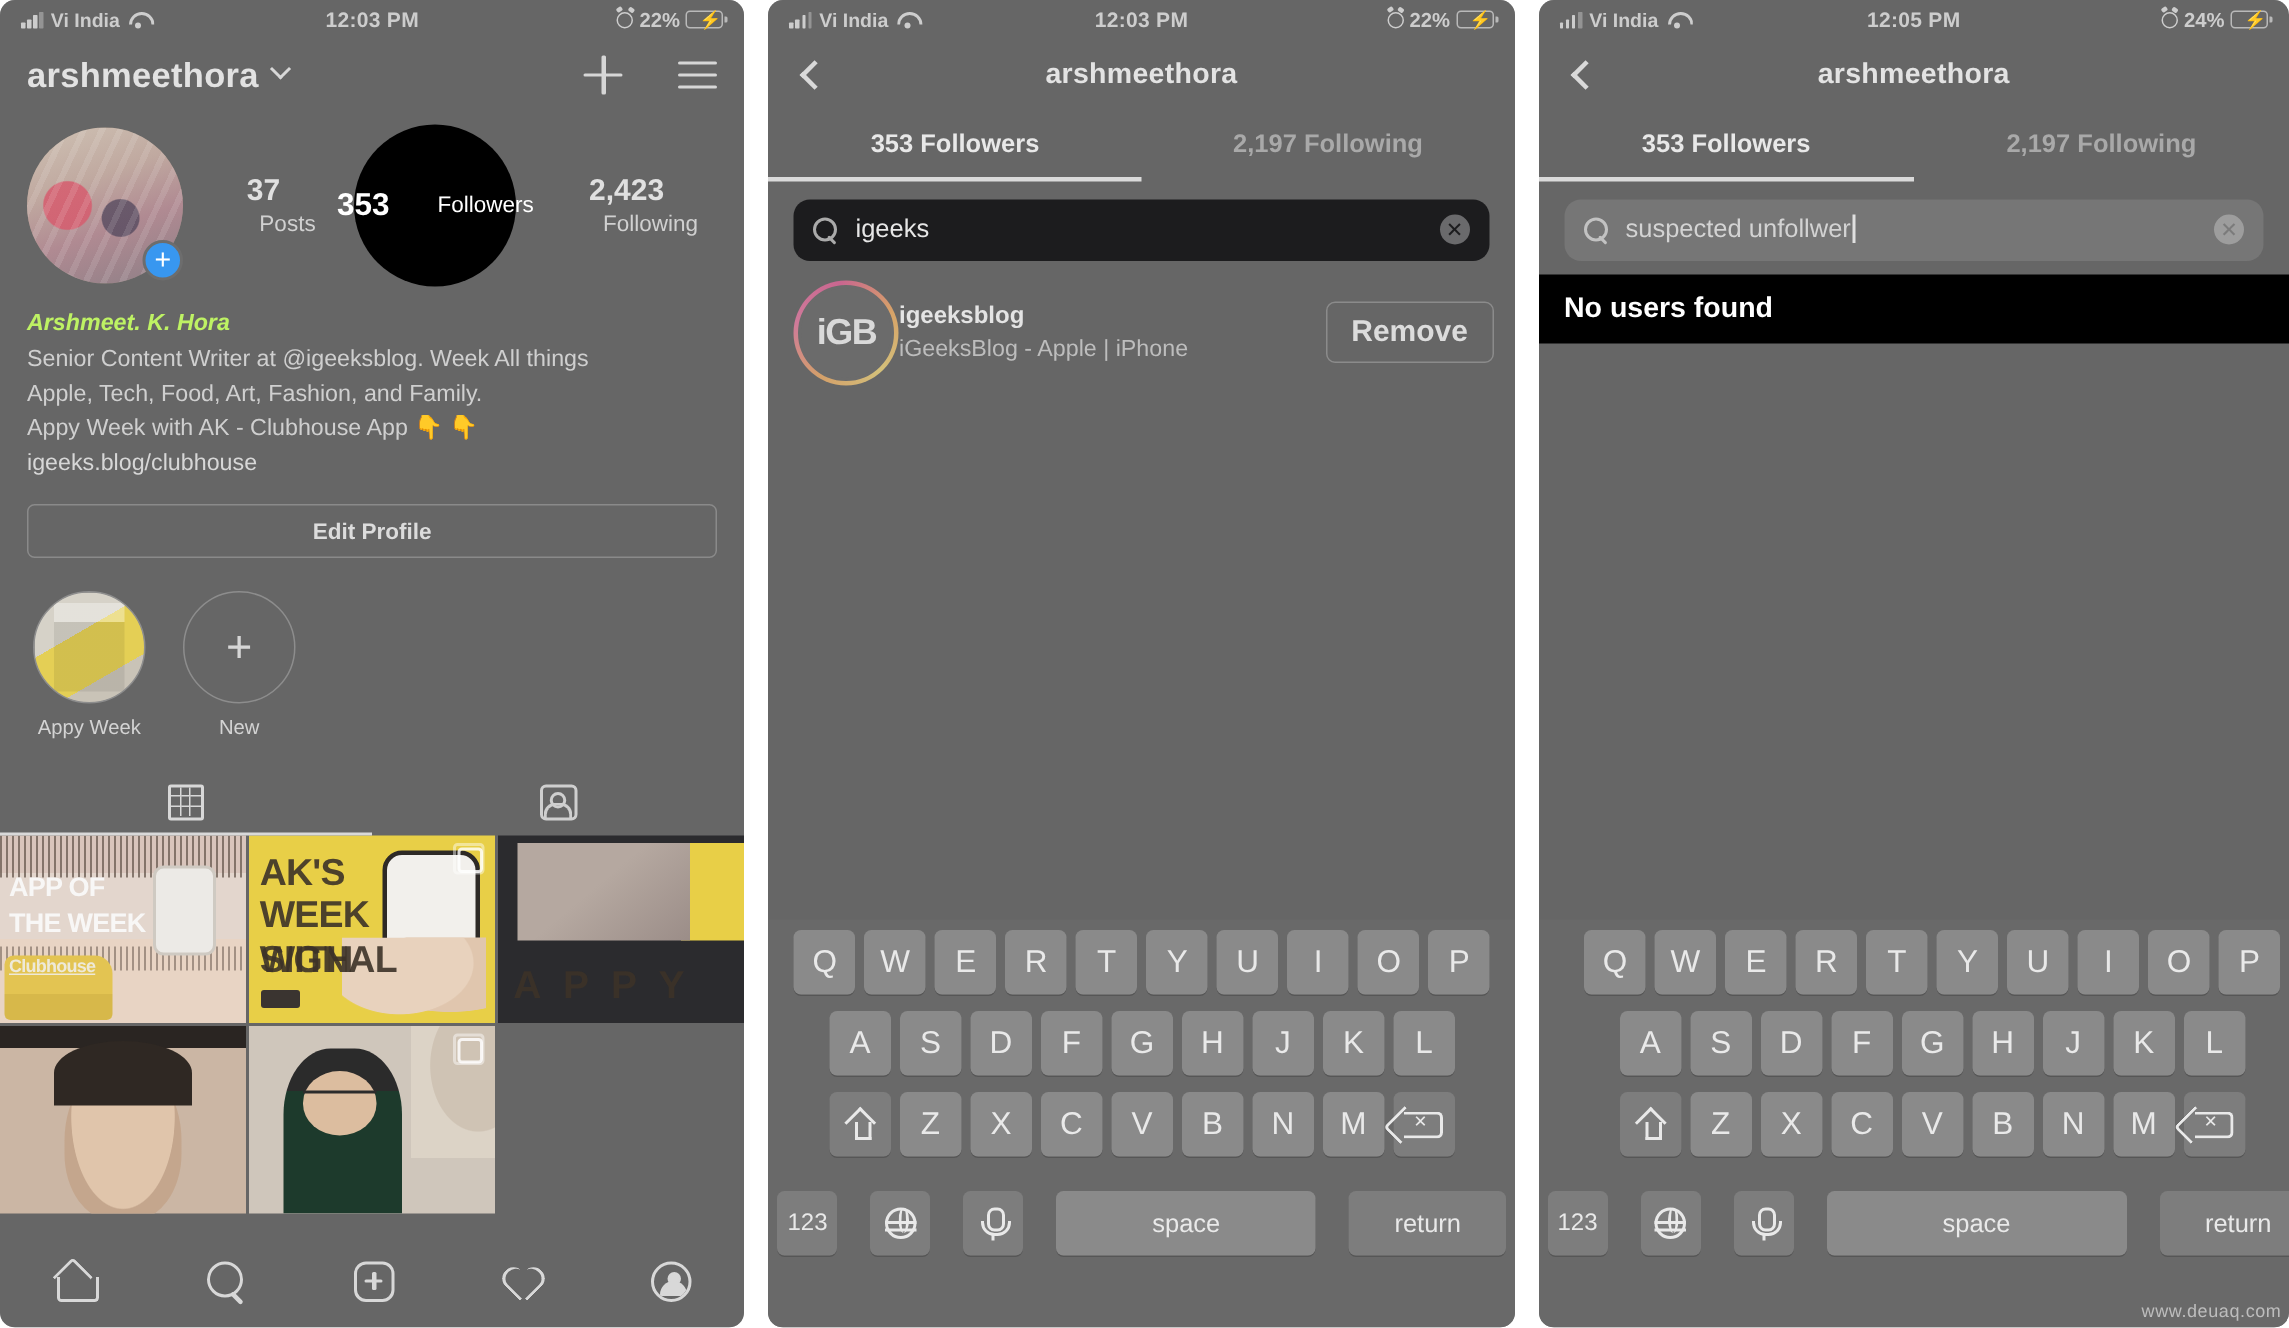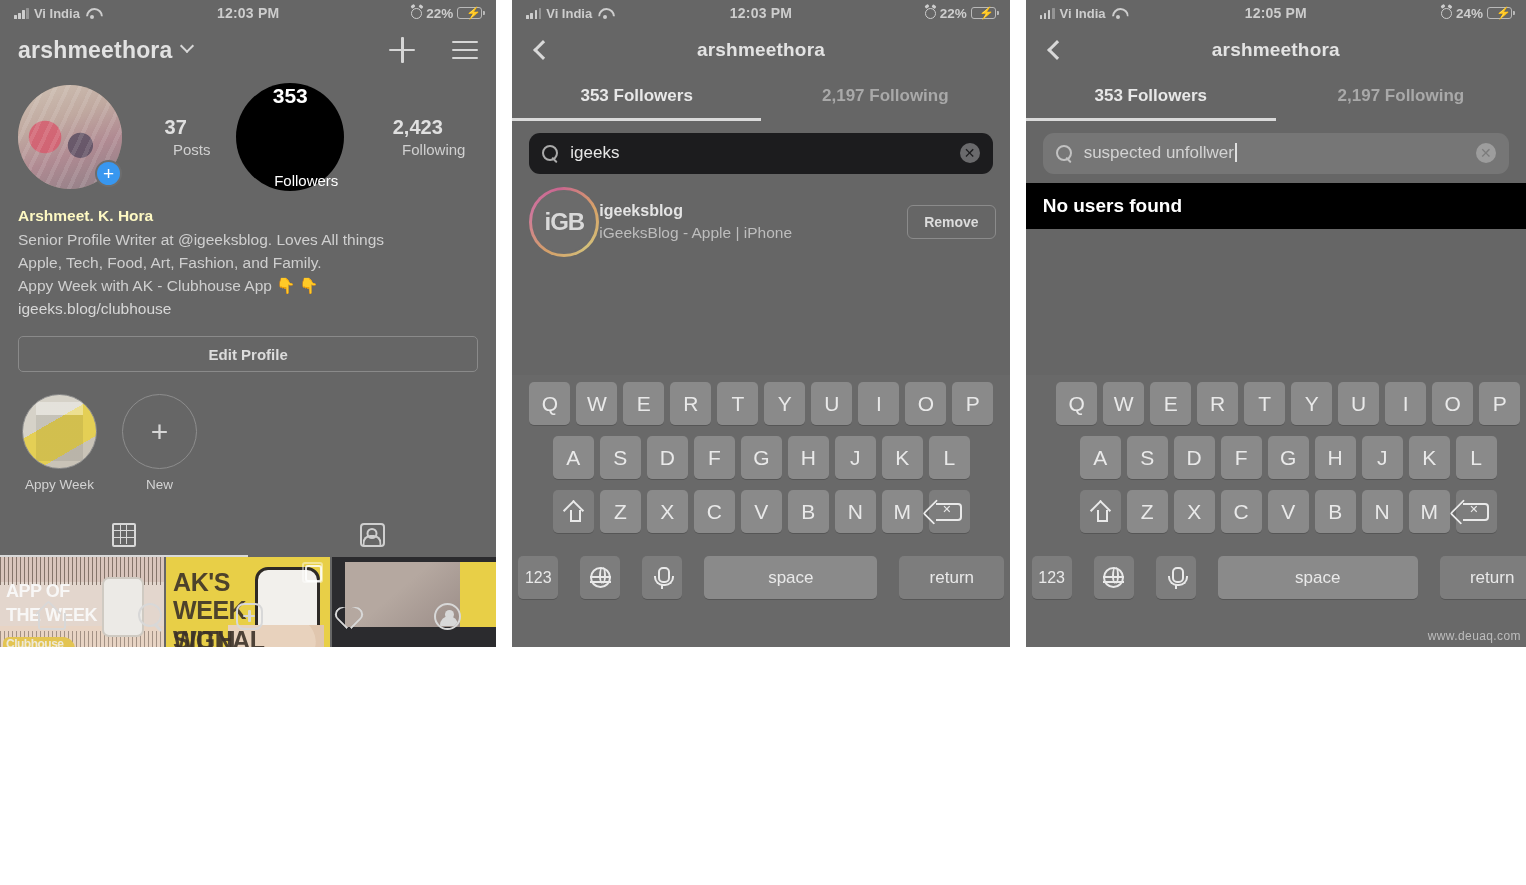--- a/index.html
+++ b/index.html
@@ -11,24 +11,25 @@
   }
   .stage {
     position: relative;
     width: 1526px; height: 885px;
     background: #ffffff;
     display: flex;
   }
   
   .panel {
     position: relative;
-    height: 647px;
+    height: 885px;
     overflow: hidden;
     background: #666666;
     color: #d8d8d8;
+    border-radius: 10px;
   }
   #panel-1 { width: 497px; }
   .gap { width: 16px; height: 885px; background: #ffffff; flex: 0 0 16px; }
   #panel-2 { width: 498px; }
   #panel-3 { width: 501px; }
 
   
   .veil {
     position: absolute; inset: 0;
     background: rgba(102,102,102,0.56);
@@ -143,28 +144,28 @@
     color: #fff; font-size: 19px; line-height: 1; font-weight: 300;
   }
   .stats { display: flex; flex: 1; justify-content: space-around; align-items: center; padding-left: 6px; }
   .stat { text-align: center; position: relative; }
   .stat .num { font-size: 20px; font-weight: bold; color: #e0e0e0; line-height: 26px; }
   .stat .lbl { font-size: 15px; color: #d0d0d0; line-height: 20px; margin-left: 32px; }
   
   .stat.highlight {
     width: 108px; height: 108px; border-radius: 50%;
     background: #000000;
-    display: flex; flex-direction: column; align-items: center; justify-content: space-between;
+    display: flex; flex-direction: row; align-items: center; justify-content: center;
     z-index: 60;
   }
   .stat.highlight .num { color: #ffffff; font-size: 21px; }
   .stat.highlight .lbl { color: #ffffff; font-size: 15px; }
 
   .p1-bio { position: relative; z-index: 50; padding: 12px 18px 0 18px; }
-  .bio-name { font-size: 15.5px; font-weight: bold; color: #fef9c3; line-height: 25px; }
+  .bio-name { font-size: 15.5px; font-weight: bold; color: #bef264; line-height: 25px; font-style: italic; }
   .bio-line { font-size: 15.5px; color: #cfcfcf; line-height: 23px; }
   .bio-link { font-size: 15.5px; color: #d7d7d7; line-height: 23px; }
 
   .edit-profile {
     position: relative; z-index: 50;
     margin: 16px 18px 0 18px; height: 36px;
     border: 1px solid #8a8a8a; border-radius: 5px;
     display: flex; align-items: center; justify-content: center;
     font-size: 15px; font-weight: bold; color: #dcdcdc;
   }
@@ -410,21 +411,21 @@
     width: 100%; height: 100%; border-radius: 50%;
     background: #6b6b6b; border: 2.5px solid #6b6b6b;
     display: flex; align-items: center; justify-content: center;
     font-size: 24px; font-weight: bold; color: #d9d9d9; letter-spacing: -1px;
   }
   .res-txt { flex: 1; }
   .res-user { font-size: 16px; font-weight: bold; color: #e4e4e4; line-height: 23px; }
   .res-sub { font-size: 15.5px; color: #bdbdbd; line-height: 22px; }
   .remove-btn {
     border: 1px solid #8b8b8b; border-radius: 6px;
-    padding: 8px 16px; font-size: 14px; font-weight: bold; color: #dcdcdc;
+    padding: 8px 16px; font-size: 20px; font-weight: bold; color: #dcdcdc;
   }
 
   .no-users {
     position: relative; z-index: 60;
     margin-top: 9px; height: 46px; background: #000000;
     display: flex; align-items: center; padding-left: 17px;
     font-size: 19px; font-weight: bold; color: #ffffff;
   }
 
   
@@ -565,21 +566,21 @@
         </div>
         <div class="stat">
           <div class="num">2,423</div>
           <div class="lbl">Following</div>
         </div>
       </div>
     </div>
 
     <div class="p1-bio">
       <div class="bio-name">Arshmeet. K. Hora</div>
-      <div class="bio-line">Senior Profile Writer at @igeeksblog. Loves All things</div>
+      <div class="bio-line">Senior Content Writer at @igeeksblog. Week All things</div>
       <div class="bio-line">Apple, Tech, Food, Art, Fashion, and Family.</div>
       <div class="bio-line">Appy Week with AK - Clubhouse App 👇 👇</div>
       <div class="bio-link">igeeks.blog/clubhouse</div>
     </div>
 
     <div class="edit-profile">Edit Profile</div>
 
     <div class="highlights">
       <div class="hl">
         <div class="hl-circle cover"></div>

